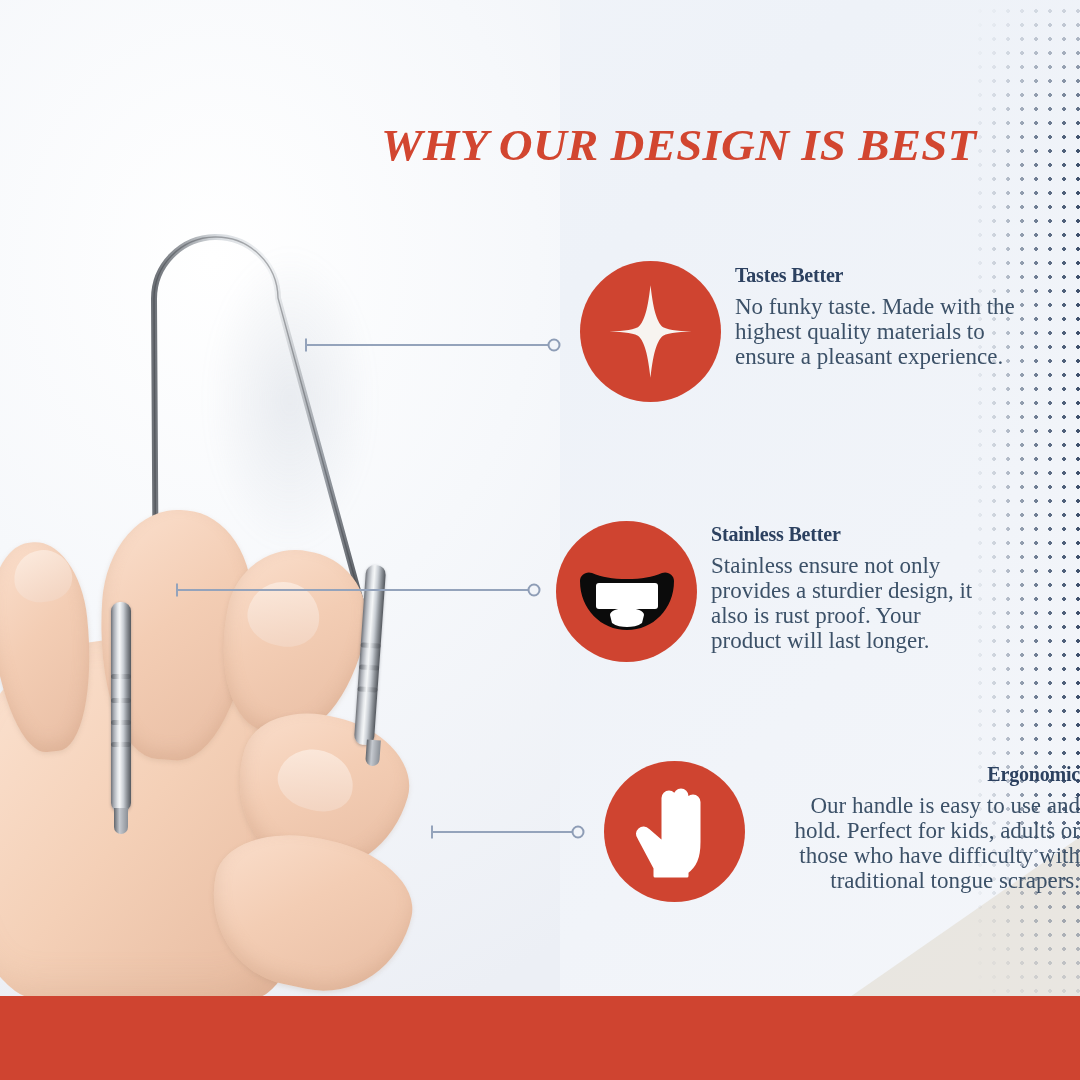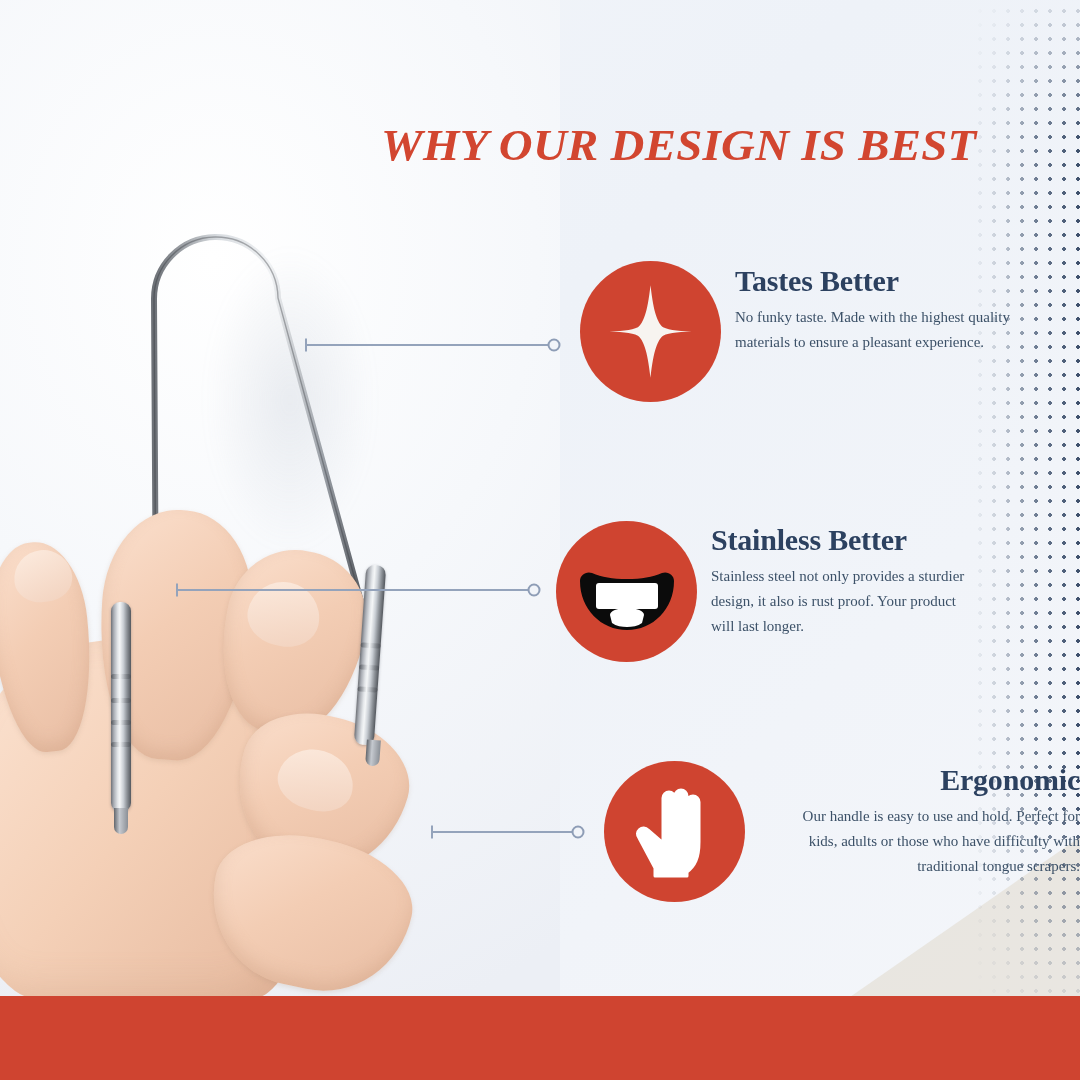--- a/index.html
+++ b/index.html
@@ -157,30 +157,30 @@
     position: relative;
     flex: 0 0 auto;
     border-radius: 50%;
     background: #cf4430;
     display: flex;
     align-items: center;
     justify-content: center;
   }
   .feature-text { padding-left: 16px; }
   .feature-title {
-    font-size: 30px;
+    font-size: 20px;
     font-weight: 700;
     color: #2c4160;
     line-height: 1.05;
     letter-spacing: -.2px;
     margin: 0 0 8px 0;
     white-space: nowrap;
   }
   .feature-body {
-    font-size: 15px;
+    font-size: 23px;
     line-height: 25px;
     color: #3c5168;
     margin: 0;
     max-width: 285px;
   }
 
   #feature-0 { left: 580px; top: 261px; }
   #feature-1 { left: 556px; top: 521px; }
   #feature-2 { left: 604px; top: 761px; text-align: right; }
 
@@ -324,21 +324,21 @@
       <svg width="110" height="110" viewBox="0 0 110 110">
         <path d="M8 44 C8 38 14 34 20 36 C30 40 40 42 55 42 C70 42 80 40 90 36
                  C96 34 102 38 102 44 C102 72 81 93 55 93 C29 93 8 72 8 44 Z" fill="#0b0b0b"></path>
         <rect x="24" y="46" width="62" height="26" rx="3" fill="#ffffff"></rect>
         <path d="M38 78 C38 74 45 71 55 71 C65 71 72 74 72 78 L70 86 C66 89 60 90 55 90
                  C50 90 44 89 40 86 Z" fill="#ffffff"></path>
       </svg>
     </div>
     <div class="feature-text">
       <p class="feature-title">Stainless Better</p>
-      <p class="feature-body">Stainless steel not only provides a sturdier design, it also is rust proof. Your product will last longer.</p>
+      <p class="feature-body">Stainless ensure not only provides a sturdier design, it also is rust proof. Your product will last longer.</p>
     </div>
   </div>
 
   <div class="feature" id="feature-2">
     <div class="icon-circle">
       <svg width="100" height="100" viewBox="0 0 100 100">
         <path d="M38 16 a6 6 0 0 1 12 0 v30 V14 a6 6 0 0 1 12 0 v32 V20 a6 6 0 0 1 12 0 v40
                  c0 16 -4 24 -12 30 v4 H30 v-8 L14 56 a6 6 0 0 1 9 -8 l15 13 V16 Z" fill="#ffffff" stroke="#ffffff" stroke-width="3" stroke-linejoin="round"></path>
       </svg>
     </div>

